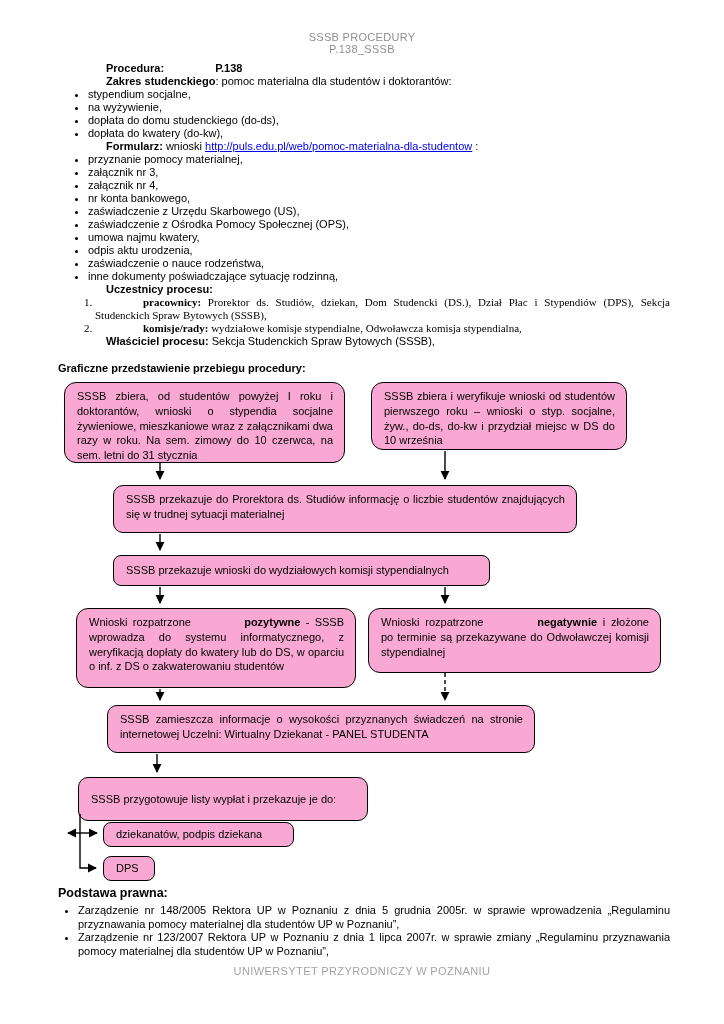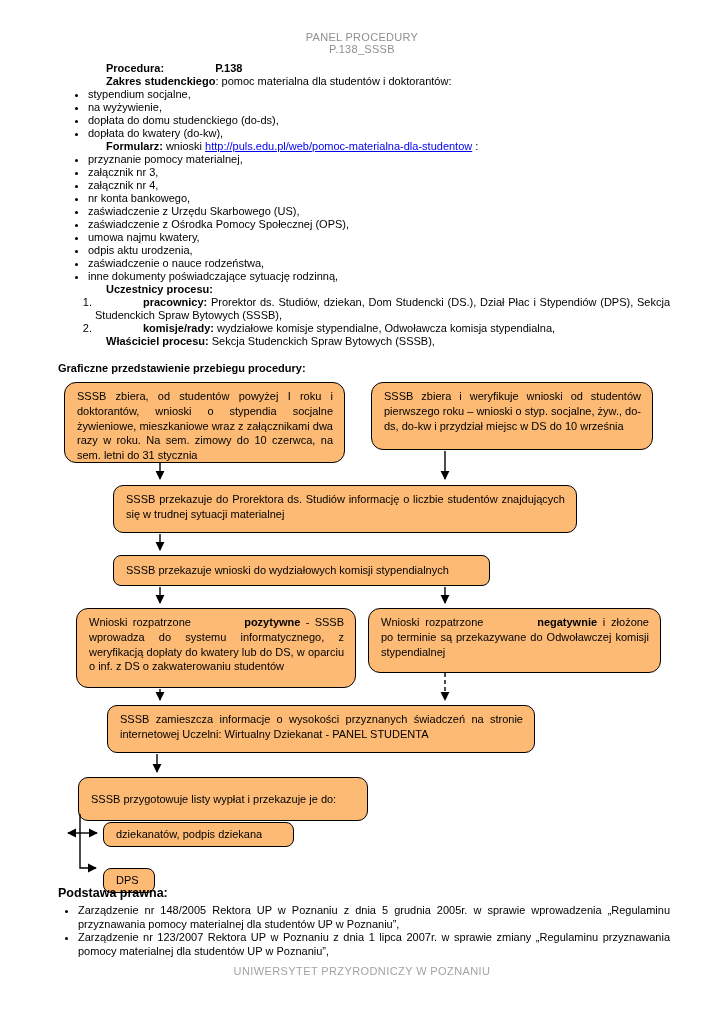--- a/index.html
+++ b/index.html
@@ -12,25 +12,25 @@
   b{font-weight:bold;padding-left:48px;}
   .doc-header{
     position:absolute;top:31px;left:0;width:724px;text-align:center;
     color:#8f8f8f;font-size:11px;line-height:12px;letter-spacing:.3px;
   }
   .intro{position:absolute;left:58px;top:62px;width:612px;}
   .intro .line{text-align:left;}
   ul.bullets{margin:0;padding:0 0 0 30px;list-style:disc outside;}
   ul.bullets li{padding:0;margin:0;}
   ol.numbered{margin:0;padding:0 0 0 37px;}
-  ol.numbered li{text-align:justify;padding:0;margin:0;}
+  ol.numbered li{text-align:justify;padding:0;margin:0;font-family:Liberation Serif, serif;}
   a.link{color:#0000EE;text-decoration:underline;cursor:pointer;}
   .flow-title{position:absolute;left:58px;top:362px;font-weight:bold;}
   .fbox{
-    position:absolute;box-sizing:border-box;background:#fdba74;
+    position:absolute;box-sizing:border-box;background:#f9a8d4;
     border:1.5px solid #000;
     padding:6px 11px 0 12px;
     text-align:justify;line-height:14.8px;
   }
   .r12{border-radius:12px;} .r10{border-radius:10px;} .r8{border-radius:8px;}
   .oneline{
     display:flex;align-items:center;padding:0 10px 0 12px;
     white-space:nowrap;text-align:right;
   }
   .arrows{position:absolute;left:0;top:0;pointer-events:none;}
@@ -40,21 +40,21 @@
   ul.legal-list li{text-align:justify;line-height:13.5px;}
   .doc-footer{
     position:absolute;top:965px;left:0;width:724px;text-align:center;
     color:#a3a3a3;font-size:11px;letter-spacing:.4px;
   }
 </style>
 </head>
 <body>
 
 <div class="doc-header">
-  <div>PANEL PROCEDURY</div>
+  <div>SSSB PROCEDURY</div>
   <div>P.138_SSSB</div>
 </div>
 
 <div class="intro">
   <div class="line"><b>Procedura:</b><b> P.138</b></div>
   <div class="line"><b>Zakres studenckiego</b><span>: pomoc materialna dla studentów i doktorantów:</span></div>
   <ul class="bullets">
     <li>stypendium socjalne,</li>
     <li>na wyżywienie,</li>
     <li>dopłata do domu studenckiego (do-ds),</li>
@@ -77,29 +77,29 @@
   <ol class="numbered">
     <li><b>pracownicy:</b><span> Prorektor ds. Studiów, dziekan, Dom Studencki (DS.), Dział Płac i Stypendiów (DPS), Sekcja Studenckich Spraw Bytowych (SSSB),</span></li>
     <li><b>komisje/rady:</b><span> wydziałowe komisje stypendialne, Odwoławcza komisja stypendialna,</span></li>
   </ol>
   <div class="line"><b>Właściciel procesu:</b><span> Sekcja Studenckich Spraw Bytowych (SSSB),</span></div>
 </div>
 
 <div class="flow-title">Graficzne przedstawienie przebiegu procedury:</div>
 
 <div class="fbox r12" style="left:64px;top:382px;width:281px;height:81px;">SSSB zbiera, od studentów powyżej I roku i doktorantów, wnioski o stypendia socjalne żywieniowe, mieszkaniowe wraz z załącznikami dwa razy w roku. Na sem. zimowy do 10 czerwca, na sem. letni do 31 stycznia</div>
-<div class="fbox r12" style="left:371px;top:382px;width:282px;height:68px;">SSSB zbiera i weryfikuje wnioski od studentów pierwszego roku – wnioski o styp. socjalne, żyw., do-ds, do-kw i przydział miejsc w DS do 10 września</div>
+<div class="fbox r12" style="left:371px;top:382px;width:256px;height:68px;">SSSB zbiera i weryfikuje wnioski od studentów pierwszego roku – wnioski o styp. socjalne, żyw., do-ds, do-kw i przydział miejsc w DS do 10 września</div>
 <div class="fbox r10" style="left:113px;top:485px;width:464px;height:48px;">SSSB przekazuje do Prorektora ds. Studiów informację o liczbie studentów znajdujących się w trudnej sytuacji materialnej</div>
 <div class="fbox r8 oneline" style="left:113px;top:555px;width:377px;height:31px;">SSSB przekazuje wnioski do wydziałowych komisji stypendialnych</div>
 <div class="fbox r12" style="left:76px;top:608px;width:280px;height:80px;"><span>Wnioski rozpatrzone </span><b>pozytywne</b><span> - SSSB wprowadza do systemu informatycznego, z weryfikacją dopłaty do kwatery lub do DS, w oparciu o inf. z DS o zakwaterowaniu studentów</span></div>
 <div class="fbox r12" style="left:368px;top:608px;width:293px;height:65px;"><span>Wnioski rozpatrzone </span><b>negatywnie</b><span> i złożone po terminie są przekazywane do Odwoławczej komisji stypendialnej</span></div>
 <div class="fbox r10" style="left:107px;top:705px;width:428px;height:48px;">SSSB zamieszcza informacje o wysokości przyznanych świadczeń na stronie internetowej Uczelni: Wirtualny Dziekanat - PANEL STUDENTA</div>
 <div class="fbox r10 oneline" style="left:78px;top:777px;width:290px;height:44px;">SSSB przygotowuje listy wypłat i przekazuje je do:</div>
 <div class="fbox r8 oneline" style="left:103px;top:822px;width:191px;height:25px;">dziekanatów, podpis dziekana</div>
-<div class="fbox r8 oneline" style="left:103px;top:856px;width:52px;height:25px;margin-top:12px;">DPS</div>
+<div class="fbox r8 oneline" style="left:103px;top:856px;width:52px;height:25px;">DPS</div>
 
 <svg class="arrows" width="724" height="1024" viewBox="0 0 724 1024">
   <defs>
     <marker id="ah" viewBox="0 0 10 10" refX="9" refY="5" markerWidth="6.5" markerHeight="6.5" orient="auto-start-reverse">
       <path d="M0,0 L10,5 L0,10 z" fill="#000"></path>
     </marker>
   </defs>
   <g stroke="#000" stroke-width="1.4" fill="none">
     <line x1="160" y1="463" x2="160" y2="479" marker-end="url(#ah)"></line>
     <line x1="445" y1="451" x2="445" y2="479" marker-end="url(#ah)"></line>

